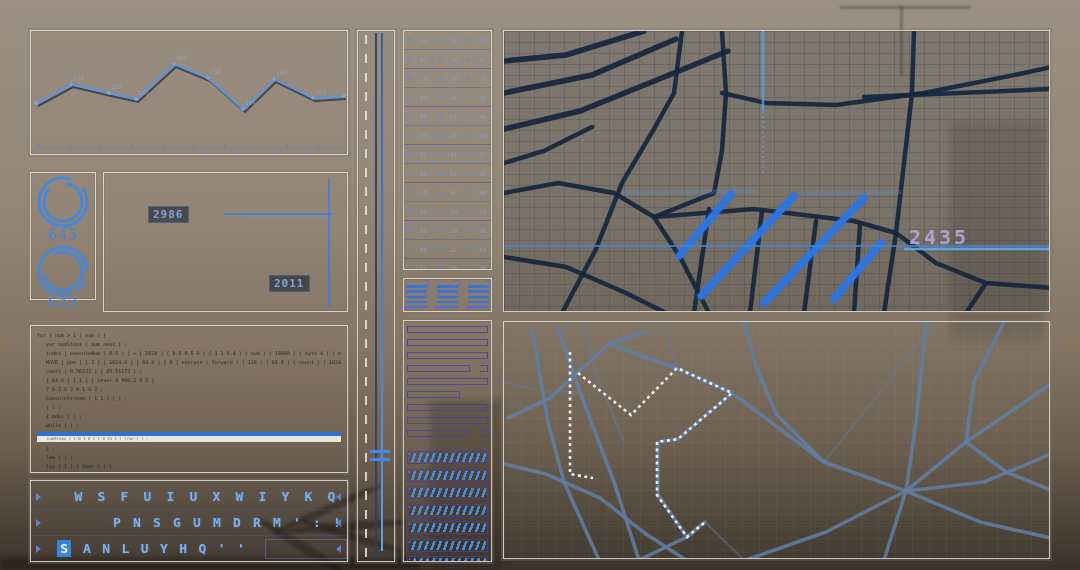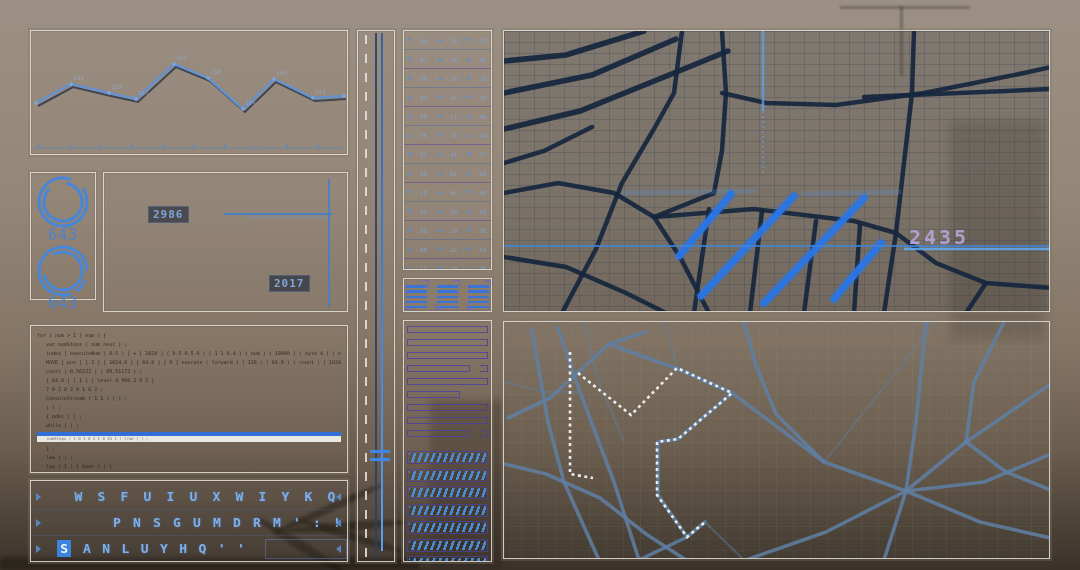--- a/index.html
+++ b/index.html
@@ -174,21 +174,21 @@
       <g>
         <circle cx="32" cy="98" r="24" fill="none" stroke="#4886d8" stroke-width="3" stroke-dasharray="120 10 14 8" transform="rotate(70 32 98)"></circle>
         <circle cx="32" cy="98" r="19" fill="none" stroke="#4886d8" stroke-width="3" stroke-dasharray="95 24" transform="rotate(-120 32 98)"></circle>
         <text x="32" y="135" text-anchor="middle" font-size="15" fill="#4e82cc" letter-spacing="1">643</text>
       </g>
     </svg>
   </section>
 
   <section class="panel detail-panel">
     <span class="badge badge-a">2986</span>
-    <span class="badge badge-b">2017</span>
+    <span class="badge badge-b">2011</span>
     <div class="d-hline"></div>
     <div class="d-hline2"></div>
     <div class="d-vline"></div>
   </section>
 
   <section class="panel code-panel">
     <div id="codeLines">
         <div class="code-line">for ( num &gt; 1 ( num ) {</div>
         <div class="code-line ind">var numSteps ( num next ) ;</div>
         <div class="code-line ind">index [ executeNum ( 0.5 ) ] + [ 1024 ] ( 0.5 0.5 0 ) ( 1 1 0.4 ) ( num ) ( 10000 ) ( byte 4 ) ( executeFlow.up limits.MoveBytes ) ( 1 ) ( 0 ) ( num )</div>

